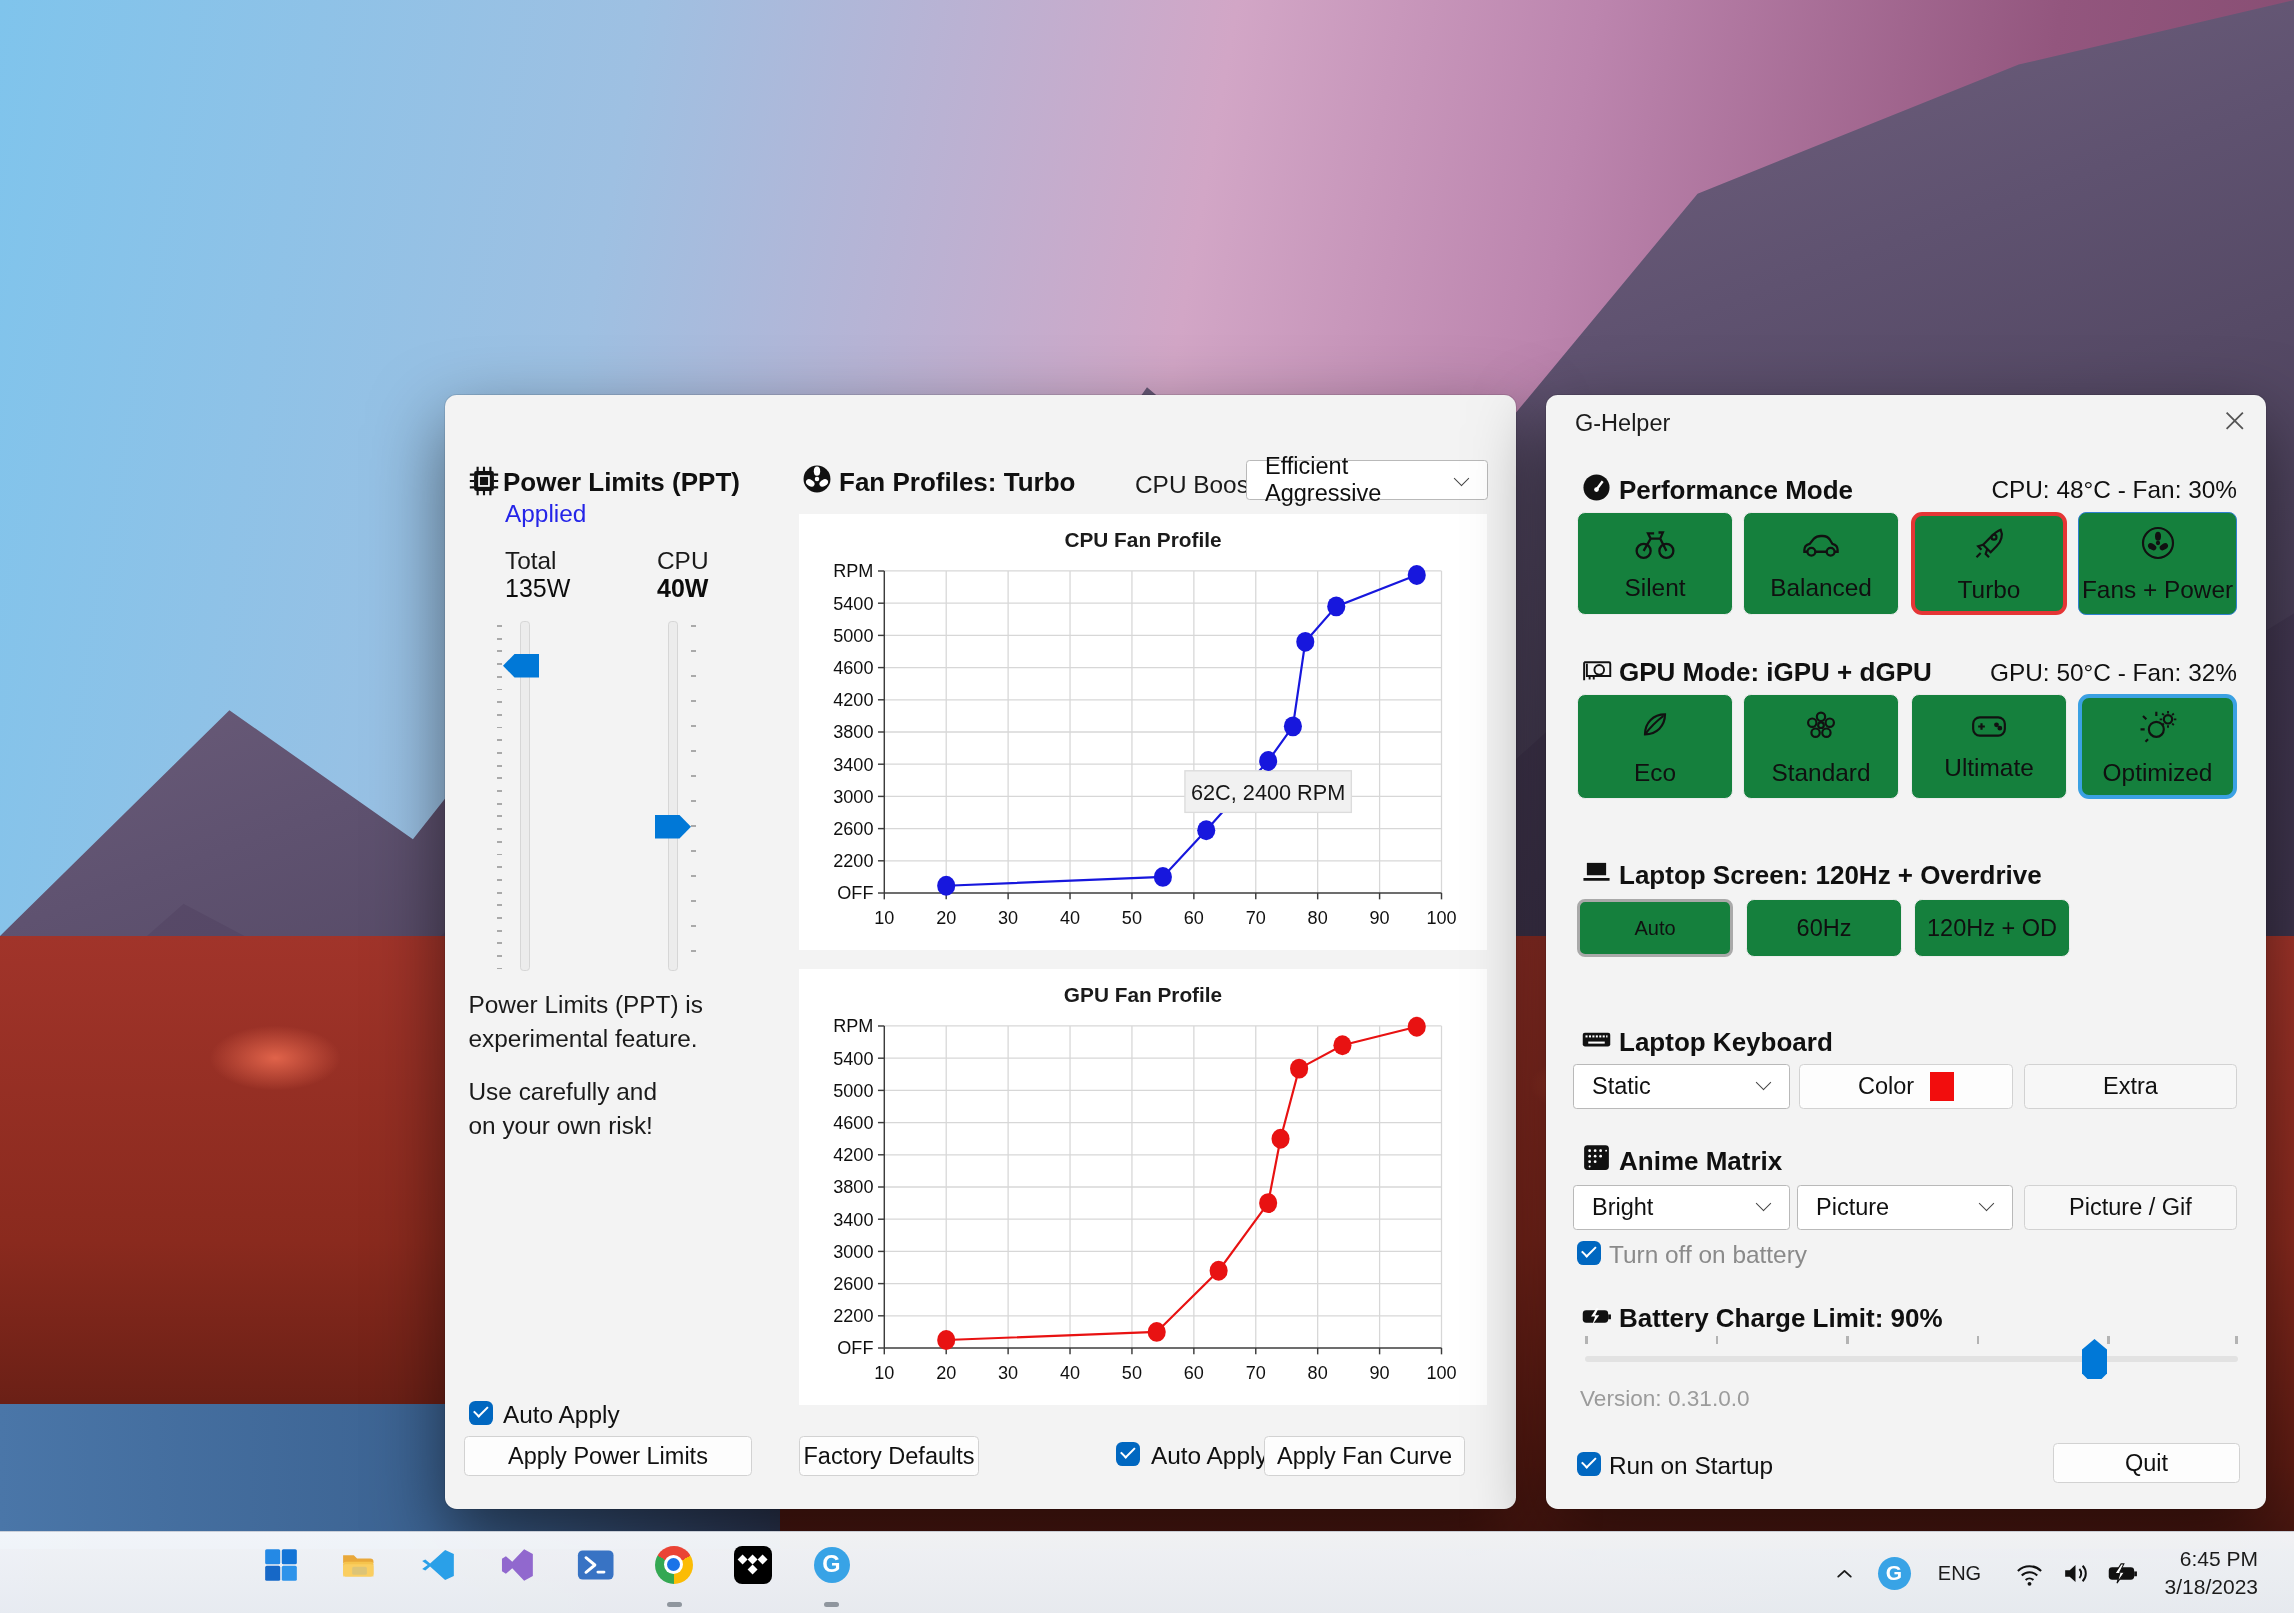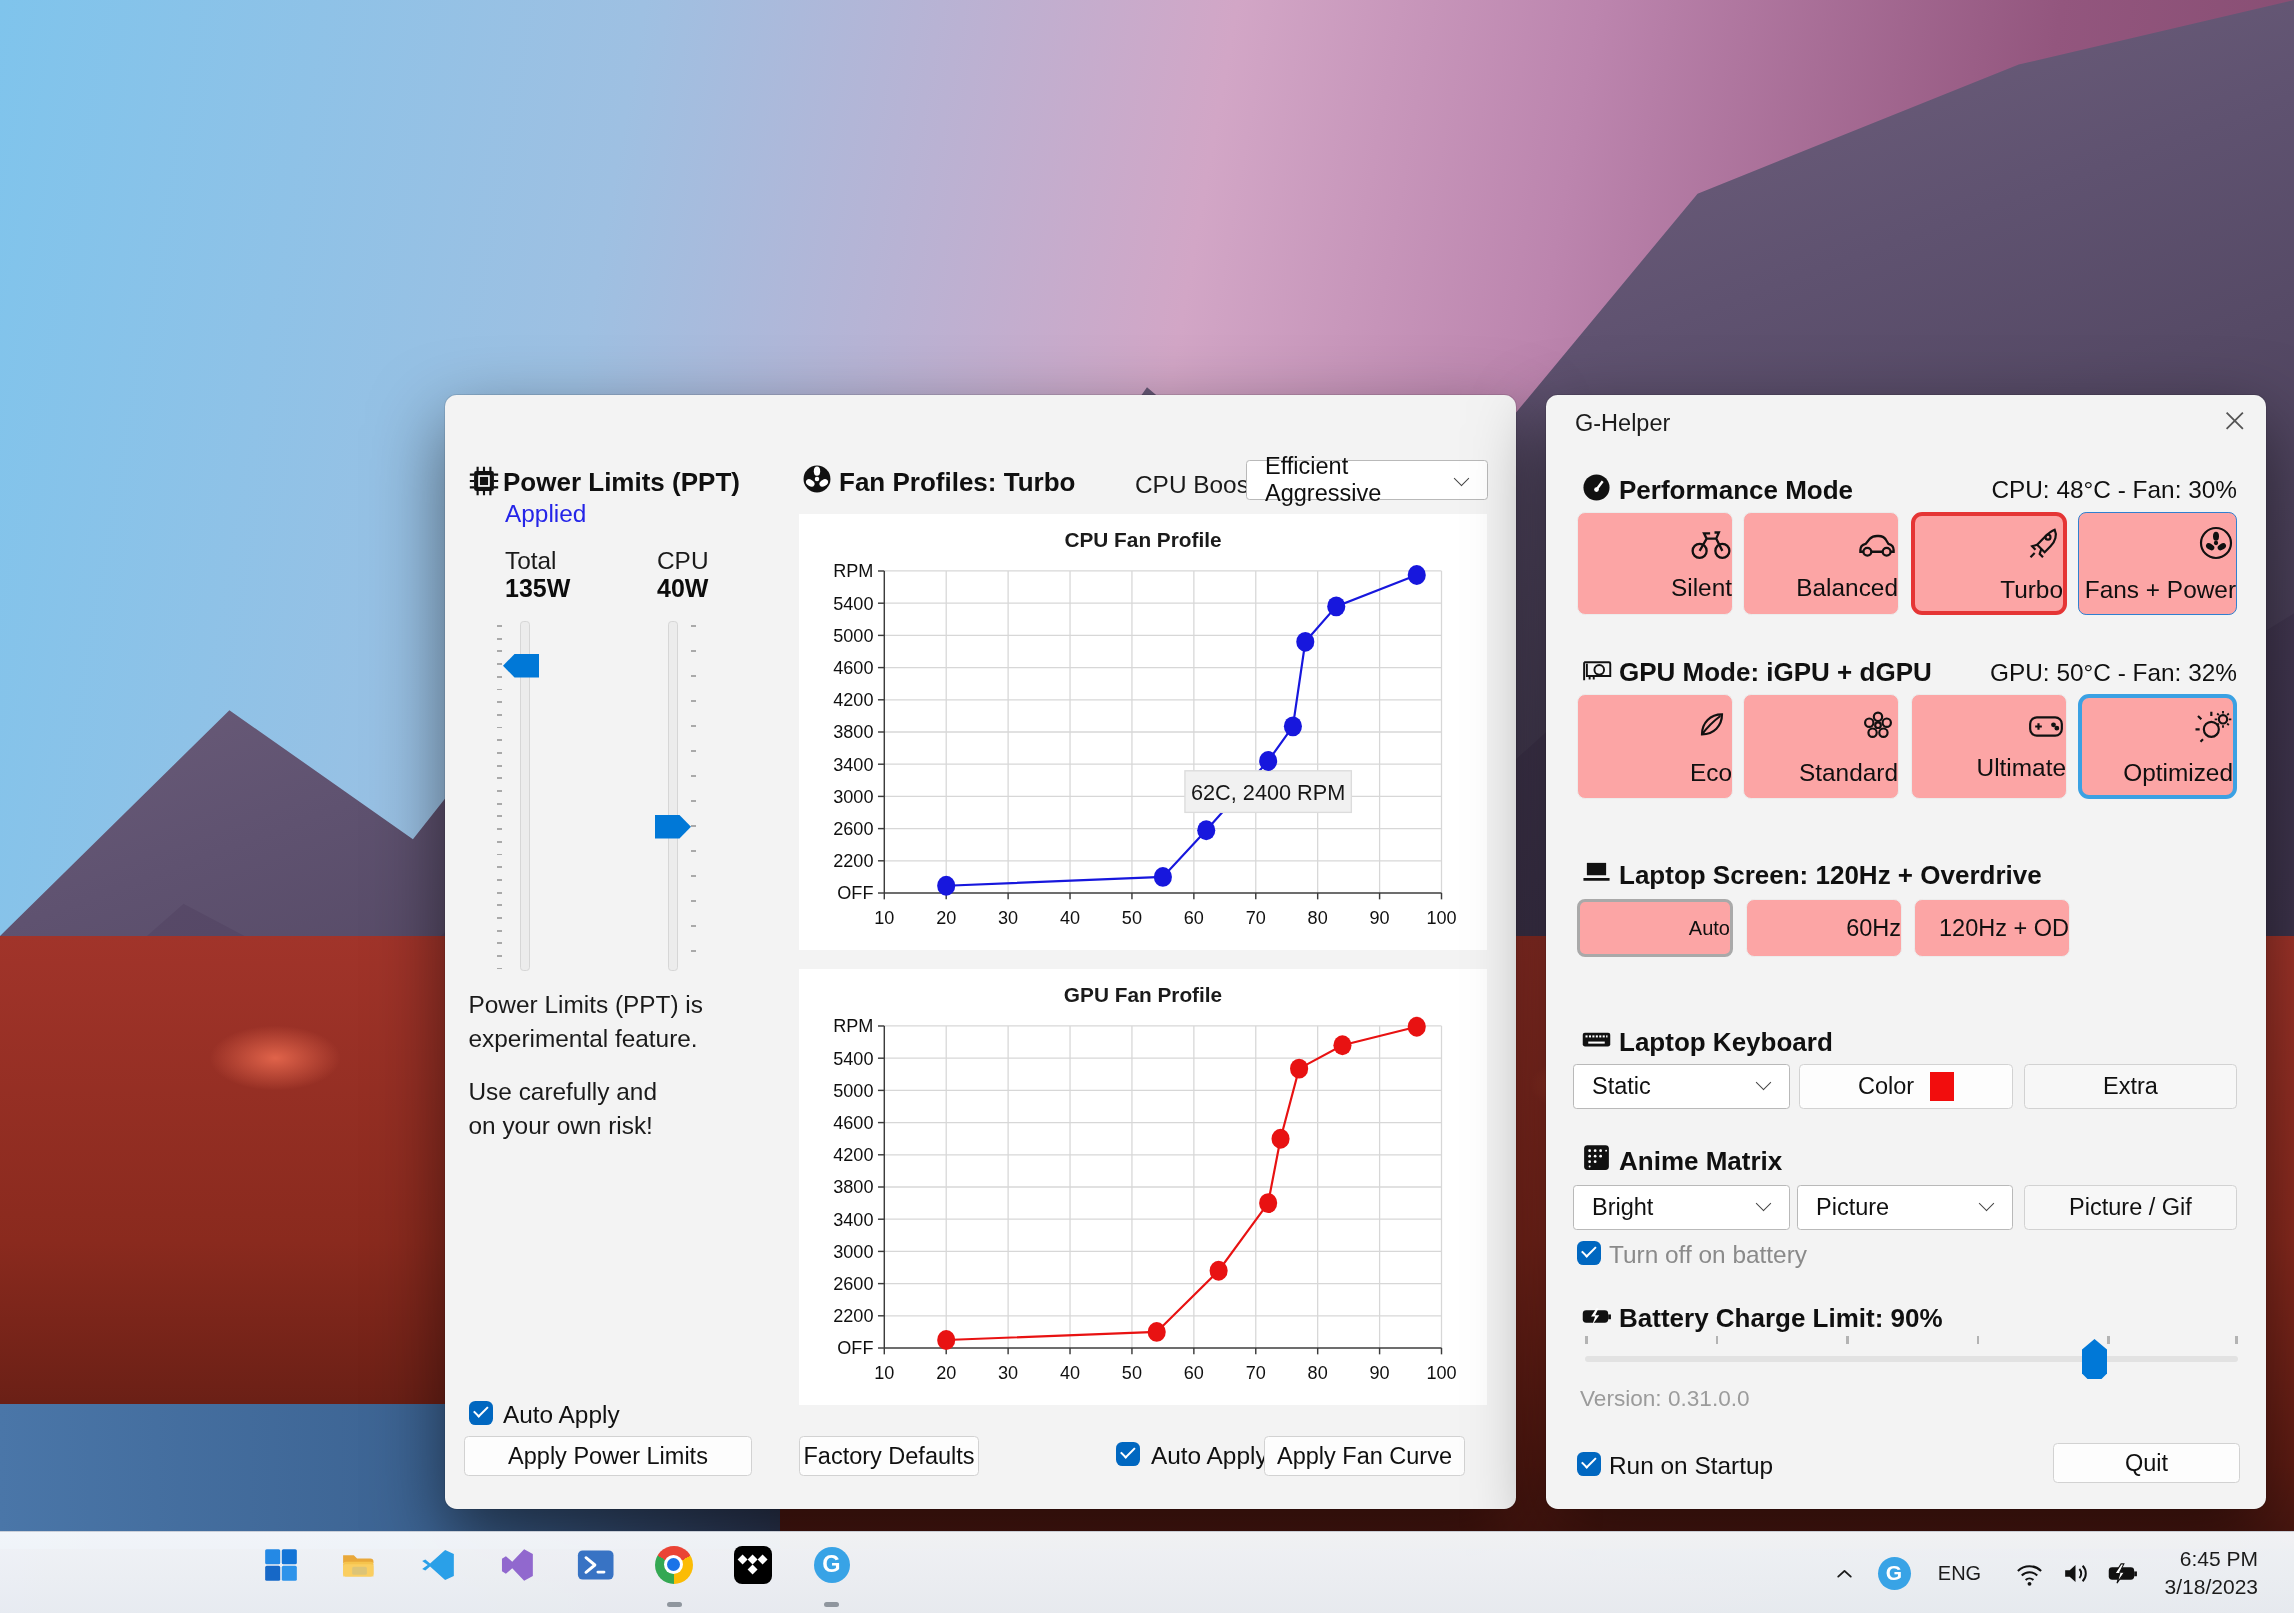--- a/index.html
+++ b/index.html
@@ -23,22 +23,22 @@
          background:linear-gradient(90deg,#243148 0%,#33121a 40%,#1c0d12 100%);opacity:.8}
   
   .win{position:absolute;background:#f3f3f3;border-radius:11.8px;
        box-shadow:0 27px 72px rgba(0,0,0,.5),0 0 0 0.9px rgba(0,0,0,.10)}
   .ttl{position:absolute;left:29px;top:14.5px;font-size:23.5px;color:#1c1c1c}
   .closebtn{position:absolute;width:34px;height:34px;background:none;border:none;padding:0;
             display:flex;align-items:center;justify-content:center}
   .h2{position:absolute;font-size:26px;font-weight:700;color:#101010;white-space:nowrap}
   .hicon{position:absolute;width:34px;height:34px}
   .stat{position:absolute;font-size:24.4px;color:#101010;text-align:center;white-space:nowrap}
-  .modebtn{position:absolute;background:#fca5a5;border:0.9px solid #ececec;border-radius:8.1px;
-           display:flex;flex-direction:column;align-items:flex-end;justify-content:center;gap:6.3px;
+  .modebtn{position:absolute;background:#15803d;border:0.9px solid #ececec;border-radius:8.1px;
+           display:flex;flex-direction:column;align-items:center;justify-content:center;gap:6.3px;
            font-size:24.4px;color:#101010;padding:0;box-sizing:border-box}
   .sel-red{border:4.5px solid #e53535 !important;border-radius:11px !important}
   .sel-blue{border:4.5px solid #3ba1e3 !important;border-radius:11px !important}
   .sel-thinblue{border:1.8px solid #2f80d0 !important}
   .sel-gray{border:3.6px solid #a9a9a9 !important}
   .btn{position:absolute;background:#fdfdfd;border:0.9px solid #d2d2d2;border-radius:4.5px;
        font-size:23.5px;color:#101010;display:flex;align-items:center;justify-content:center;
        padding:0;box-sizing:border-box;font-family:inherit}
   .btn.gray{background:#f7f7f7}
   .dd{position:absolute;background:#fff;border:0.9px solid #b9b9b9;border-radius:3.6px;font-size:23.5px;
@@ -114,21 +114,21 @@
         <rect x="17" y="17" width="14" height="14" fill="none" stroke="#fff" stroke-width="2.4"></rect>
         <g stroke="#111" stroke-width="3">
           <path d="M15 4v6M24 4v6M33 4v6M15 38v6M24 38v6M33 38v6M4 15h6M4 24h6M4 33h6M38 15h6M38 24h6M38 33h6"></path>
         </g>
       </svg>
   </span>
   <span class="h2" style="left:58px;top:72px">Power Limits (PPT)</span>
   <span style="position:absolute;left:60px;top:105px;font-size:24.4px;color:#2424e8">Applied</span>
 
   <span style="position:absolute;left:60px;top:152px;font-size:24.4px;color:#1a1a1a">Total</span>
-  <span style="position:absolute;left:60px;top:179px;font-size:25px;font-weight:700;color:#0c0c0c">135W</span>
+  <span style="position:absolute;left:60px;top:179px;font-size:25px;font-weight:400;color:#0c0c0c">135W</span>
   <span style="position:absolute;left:212px;top:152px;font-size:24.4px;color:#1a1a1a">CPU</span>
   <span style="position:absolute;left:212px;top:179px;font-size:25px;font-weight:700;color:#0c0c0c">40W</span>
 
   <div class="vticks" style="left:52px;top:230px;height:344px"></div>
   <div class="vtrack" style="left:75px;top:226px;height:348px"></div>
   <div class="vhandle pl" style="left:58px;top:259px"></div>
 
   <div class="vticks sparse" style="left:246px;top:230px;height:344px"></div>
   <div class="vtrack" style="left:223px;top:226px;height:348px"></div>
   <div class="vhandle pr" style="left:210px;top:420px"></div>

